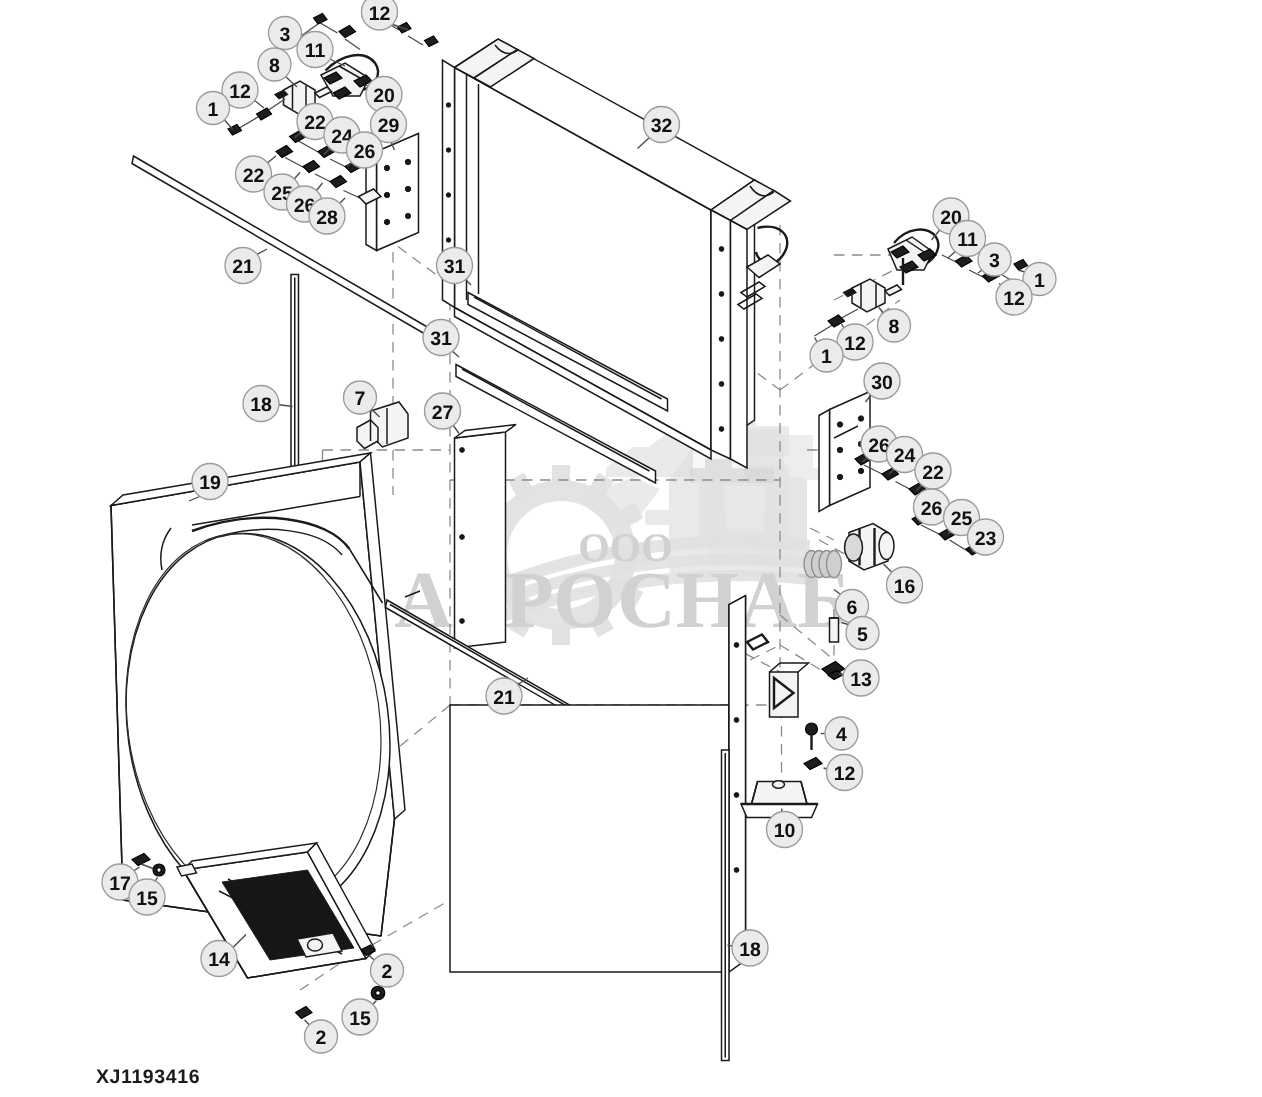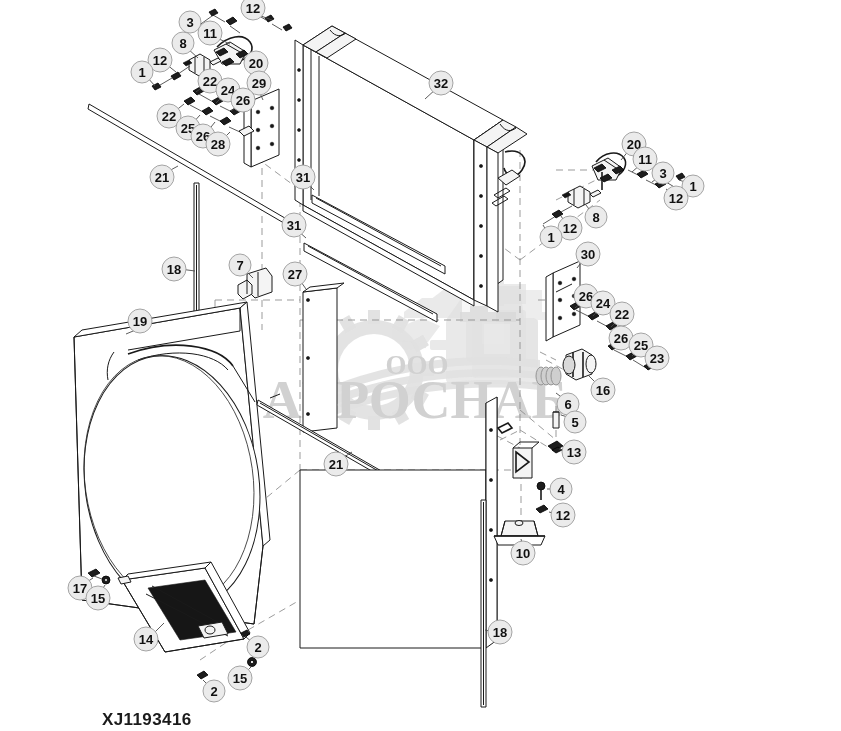--- a/index.html
+++ b/index.html
@@ -21,22 +21,22 @@
   .pg{fill:#d9d9d9;stroke:#1a1a1a;stroke-width:1;}
   .blk{fill:#161616;stroke:#161616;stroke-width:0.6;}
   .blk2{fill:#1d1d1d;stroke:#000;stroke-width:0.8;}
   .lgray{fill:#cfcfcf;stroke:#8d8d8d;stroke-width:0.9;}
   .bub{fill:#ebebeb;stroke:#9b9b9b;stroke-width:0.9;}
   .bubtxt{font-family:"Liberation Sans",sans-serif;font-size:13px;font-weight:bold;
           fill:#111;text-anchor:middle;dominant-baseline:central;}
   .wmfill{fill:#dcdcdc;}
   .wmfill2{fill:#d2d2d2;}
   .wmtxt{font-family:"Liberation Serif",serif;fill:#c9c9c9;}
-  #docid{position:absolute;left:64px;top:710px;font-size:17px;font-weight:bold;
-         letter-spacing:.4px;color:#1b1b1b;margin-left:38px;}
+  #docid{position:absolute;left:64px;top:710px;font-size:13px;font-weight:bold;
+         letter-spacing:.4px;color:#1b1b1b;}
 </style>
 </head>
 <body>
 
 <div id="stage">
 
   <svg id="wm" class="layer" viewBox="0 0 841 731">
     <g opacity="0.85">
 
       <g class="wmfill2" opacity="0.55">

